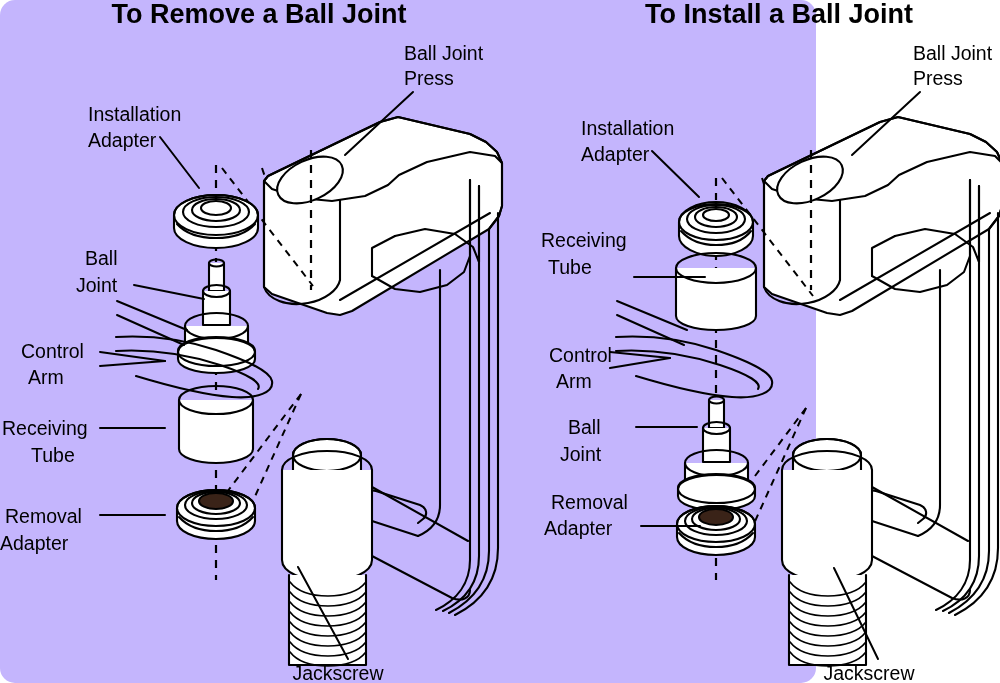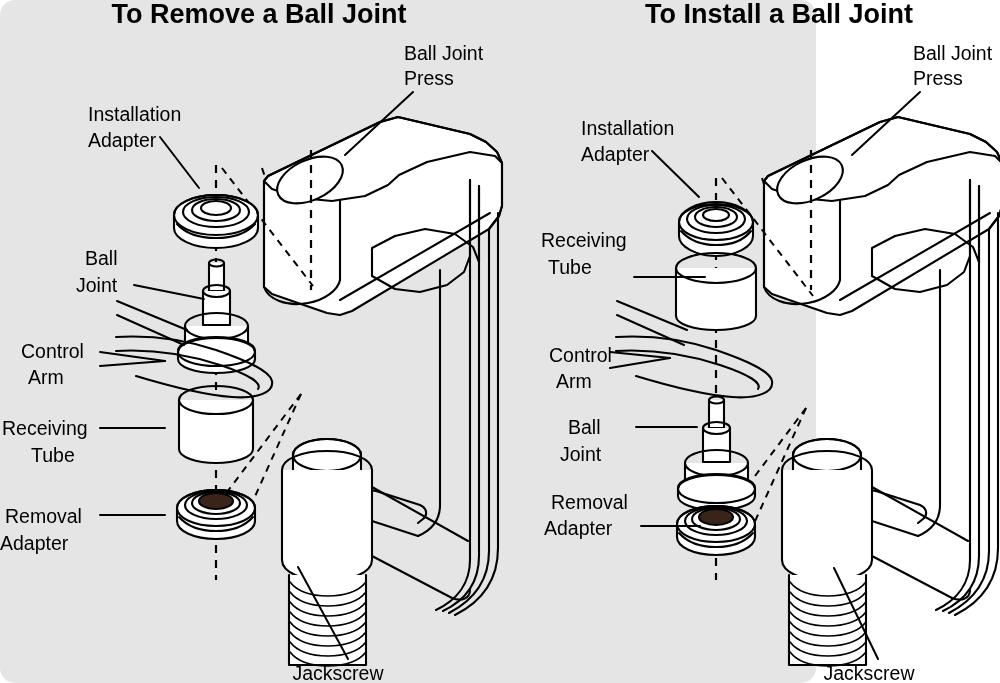--- a/index.html
+++ b/index.html
@@ -11,21 +11,21 @@
   body {
     width: 1000px;
     height: 683px;
     overflow: hidden;
     font-family: "Liberation Sans", sans-serif;
   }
   #diagram-root {
     position: relative;
     width: 816px;
     height: 683px;
-    background: #e5e5e5;
+    background: #c4b5fd;
     border-radius: 15px;
   }
   svg.panel-svg {
     display: block;
     position: absolute;
     top: 0;
     left: 0;
   }
   .ln {
     fill: none;

